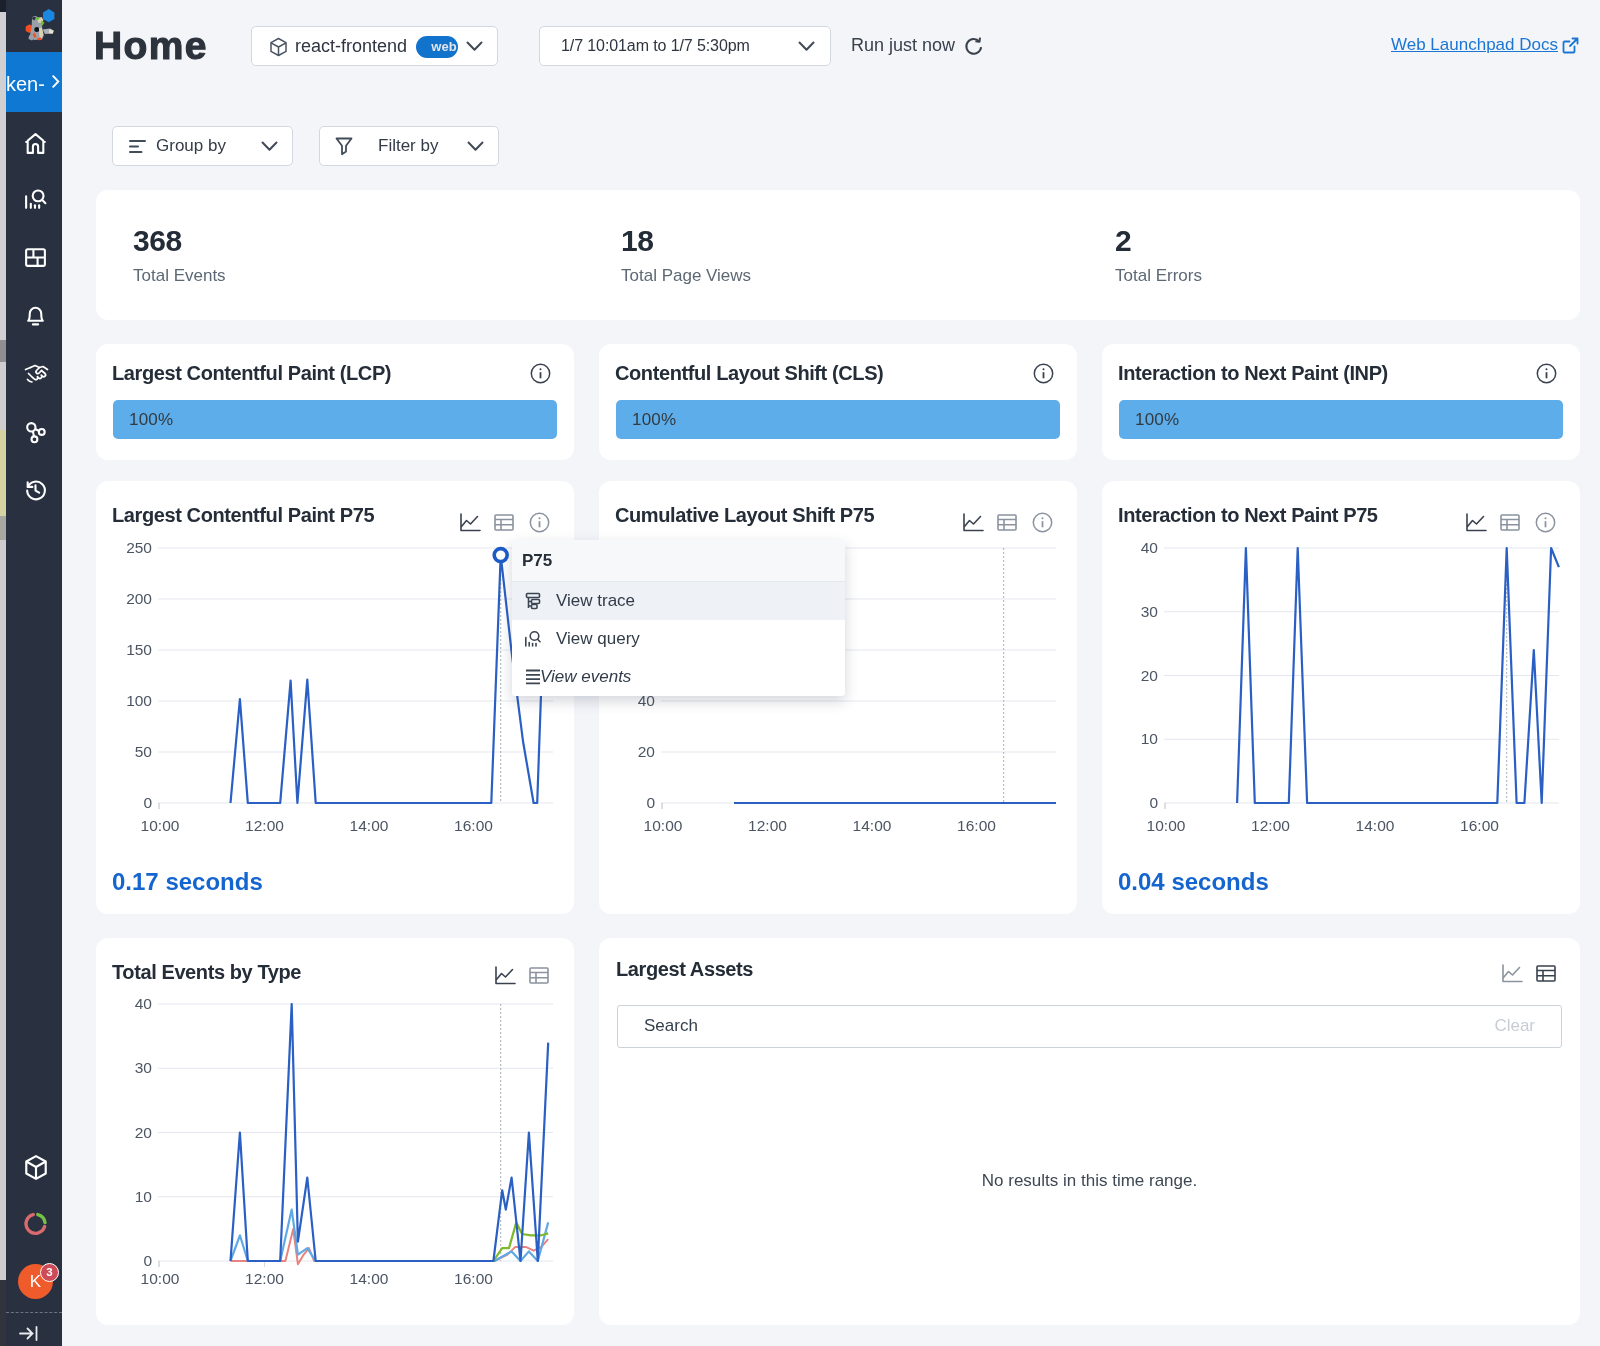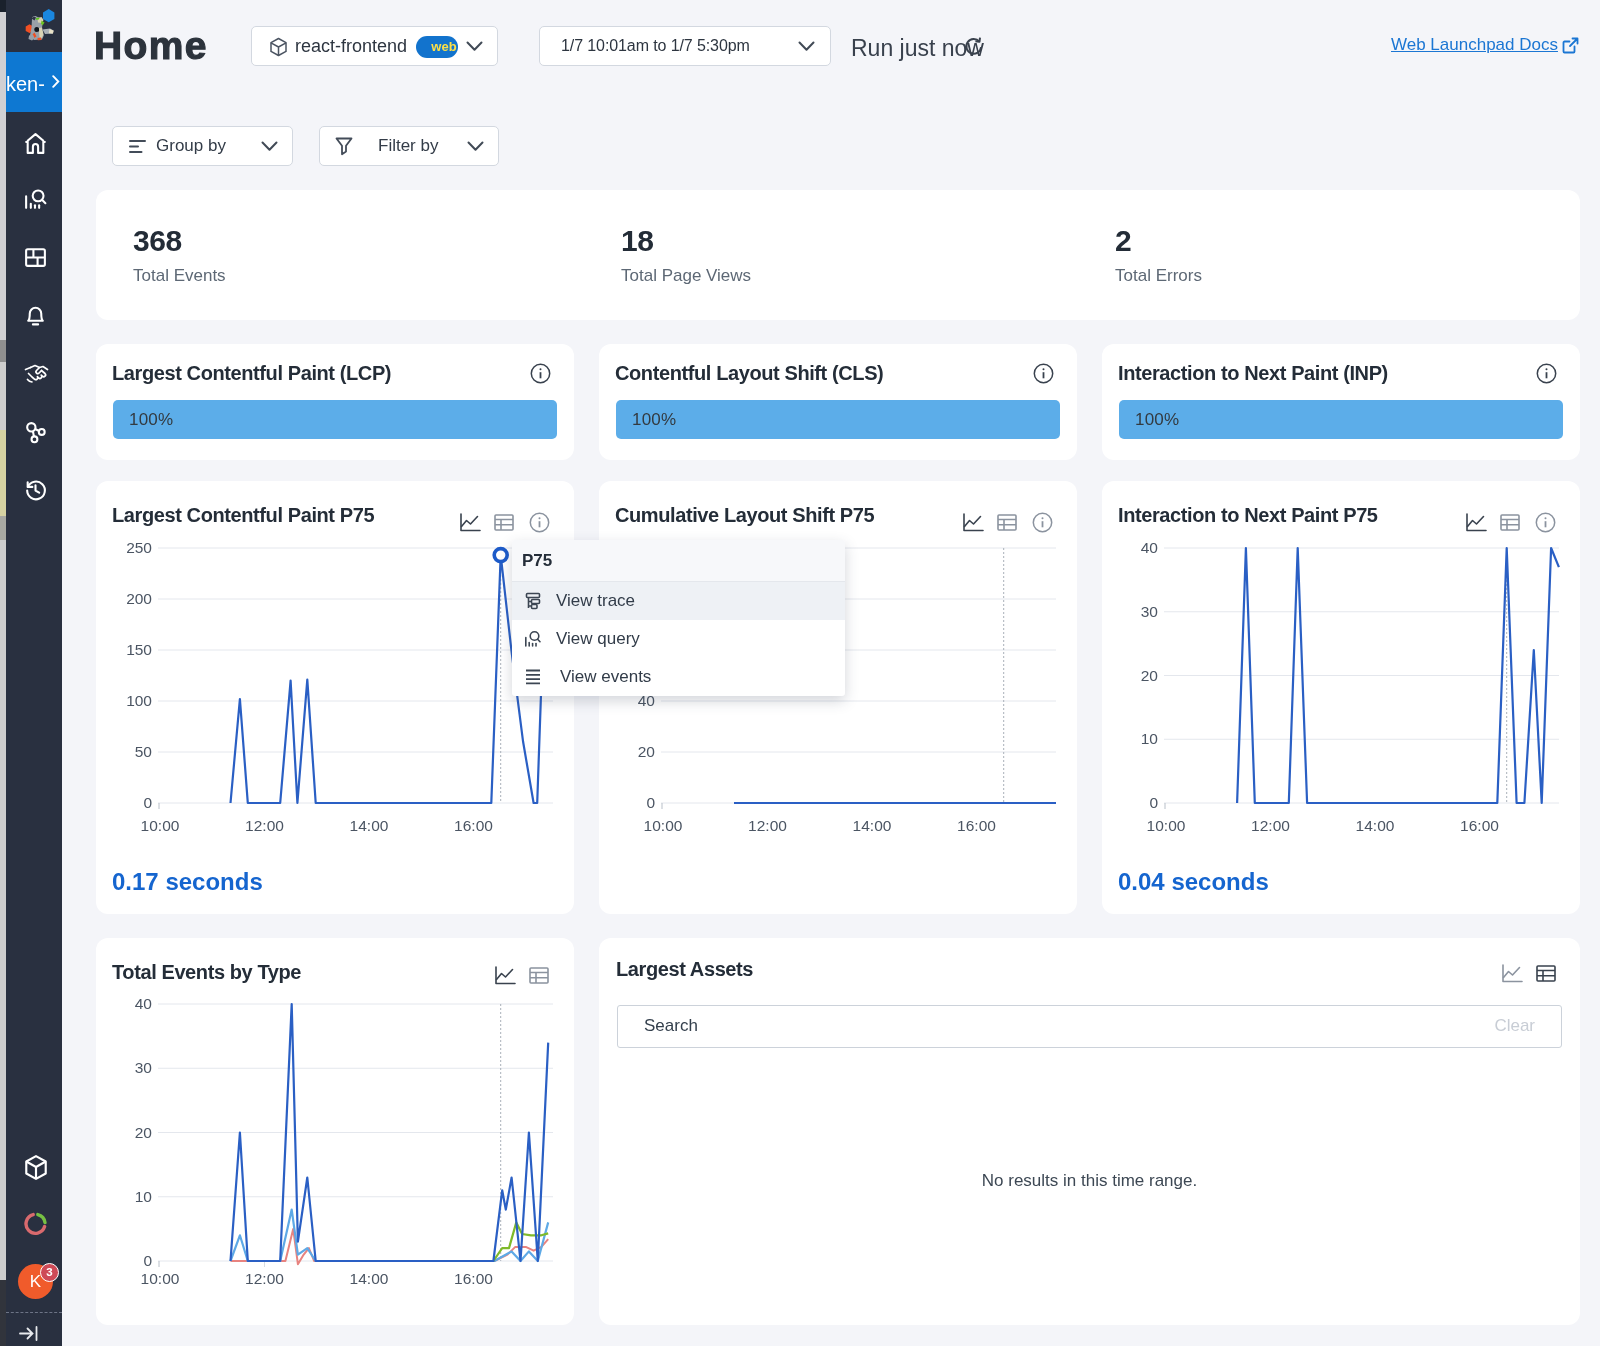--- a/index.html
+++ b/index.html
@@ -123,34 +123,34 @@
 <div id="main">
 
   <div class="abs" style="left:94px;top:24px;font-size:39px;font-weight:700;color:#2c333c;letter-spacing:1.4px;-webkit-text-stroke:1.1px #2c333c;">Home</div>
 
   <div class="btn" style="left:251px;top:26px;width:247px;height:40px;">
     <svg class="abs" style="left:17px;top:10px" width="19" height="20" viewBox="0 0 19 20" fill="none" stroke="#4b5462" stroke-width="1.5" stroke-linejoin="round">
       <path d="M9.5 1.5 L17 5.6 V14.4 L9.5 18.5 L2 14.4 V5.6 Z"></path>
       <path d="M2 5.8 L9.5 10 L17 5.8 M9.5 10 V18.3"></path>
     </svg>
     <span class="abs" style="left:43px;top:9px;font-size:18px;color:#2d3540;">react-frontend</span>
-    <span class="abs" style="left:164px;top:9px;width:42px;height:22px;background:#1273cd;border-radius:11px;color:#fde047;font-size:13px;font-weight:700;text-align:center;line-height:22px;padding-left:14px;">web</span>
+    <span class="abs" style="left:164px;top:9px;width:42px;height:22px;background:#1273cd;border-radius:11px;color:#e5e5e5;font-size:13px;font-weight:700;text-align:center;line-height:22px;padding-left:14px;">web</span>
     <svg class="abs" style="left:214px;top:14px" width="17" height="11" viewBox="0 0 17 11">
         <path d="M1.5 1.5 L8.5 8.7 L15.5 1.5" fill="none" stroke="#414a56" stroke-width="2" stroke-linecap="round" stroke-linejoin="round"></path>
       </svg>
   </div>
 
   <div class="btn" style="left:539px;top:26px;width:292px;height:40px;">
     <span class="abs" style="left:21px;top:10px;font-size:16px;letter-spacing:-0.1px;color:#2d3540;">1/7 10:01am to 1/7 5:30pm</span>
     <svg class="abs" style="left:258px;top:14px" width="17" height="11" viewBox="0 0 17 11">
         <path d="M1.5 1.5 L8.5 8.7 L15.5 1.5" fill="none" stroke="#414a56" stroke-width="2" stroke-linecap="round" stroke-linejoin="round"></path>
       </svg>
   </div>
 
-  <div class="abs" style="left:851px;top:35px;font-size:23px;color:#39414d;">Run just now</div>
+  <div class="abs" style="left:851px;top:35px;font-size:18px;color:#39414d;">Run just now</div>
   <svg class="abs" style="left:963px;top:36px" width="21" height="21" viewBox="0 0 21 21" fill="none" stroke="#39414d" stroke-width="2">
     <path d="M16.4 5.6 A7.4 7.4 0 1 0 18.1 11.2"></path>
     <path d="M17.0 1.6 L16.5 5.7 L12.4 5.2" stroke-linejoin="round"></path>
   </svg>
 
   <div class="abs" style="left:1391px;top:35px;font-size:17px;color:#1b76d3;text-decoration:underline;">Web Launchpad Docs</div>
   <svg class="abs" style="left:1562px;top:37px" width="17" height="17" viewBox="0 0 17 17" fill="none" stroke="#1b76d3" stroke-width="1.8" stroke-linecap="round" stroke-linejoin="round">
     <path d="M12.5 9.5 V14.5 a1 1 0 0 1 -1 1 H2.5 a1 1 0 0 1 -1 -1 V5.5 a1 1 0 0 1 1 -1 H7.5"></path>
     <path d="M10.5 1.5 H15.5 V6.5 M15 2 L8 9"></path>
   </svg>
@@ -419,15 +419,15 @@
       <path d="M5.2 12.5 V16"></path>
       <path d="M8.6 13.5 V16"></path>
       <path d="M12 13.5 V16"></path>
     </svg>
     <span class="abs" style="left:44px;top:9px;font-size:17px;color:#323c49;">View query</span>
   </div>
   <div class="abs" style="left:0;top:118px;width:333px;height:38px;">
     <svg class="abs" style="left:12px;top:11px" width="18" height="16" viewBox="0 0 18 16" stroke="#3c4653" stroke-width="1.8">
       <path d="M2 1.5 H16 M2 5.8 H16 M2 10.1 H16 M2 14.4 H16"></path>
     </svg>
-    <span class="abs" style="left:48px;top:9px;font-size:17px;color:#323c49;">View events</span>
+    <span class="abs" style="left:28px;top:9px;font-size:17px;color:#323c49;font-style:italic;">View events</span>
   </div>
 </div>
 
 </body></html>

